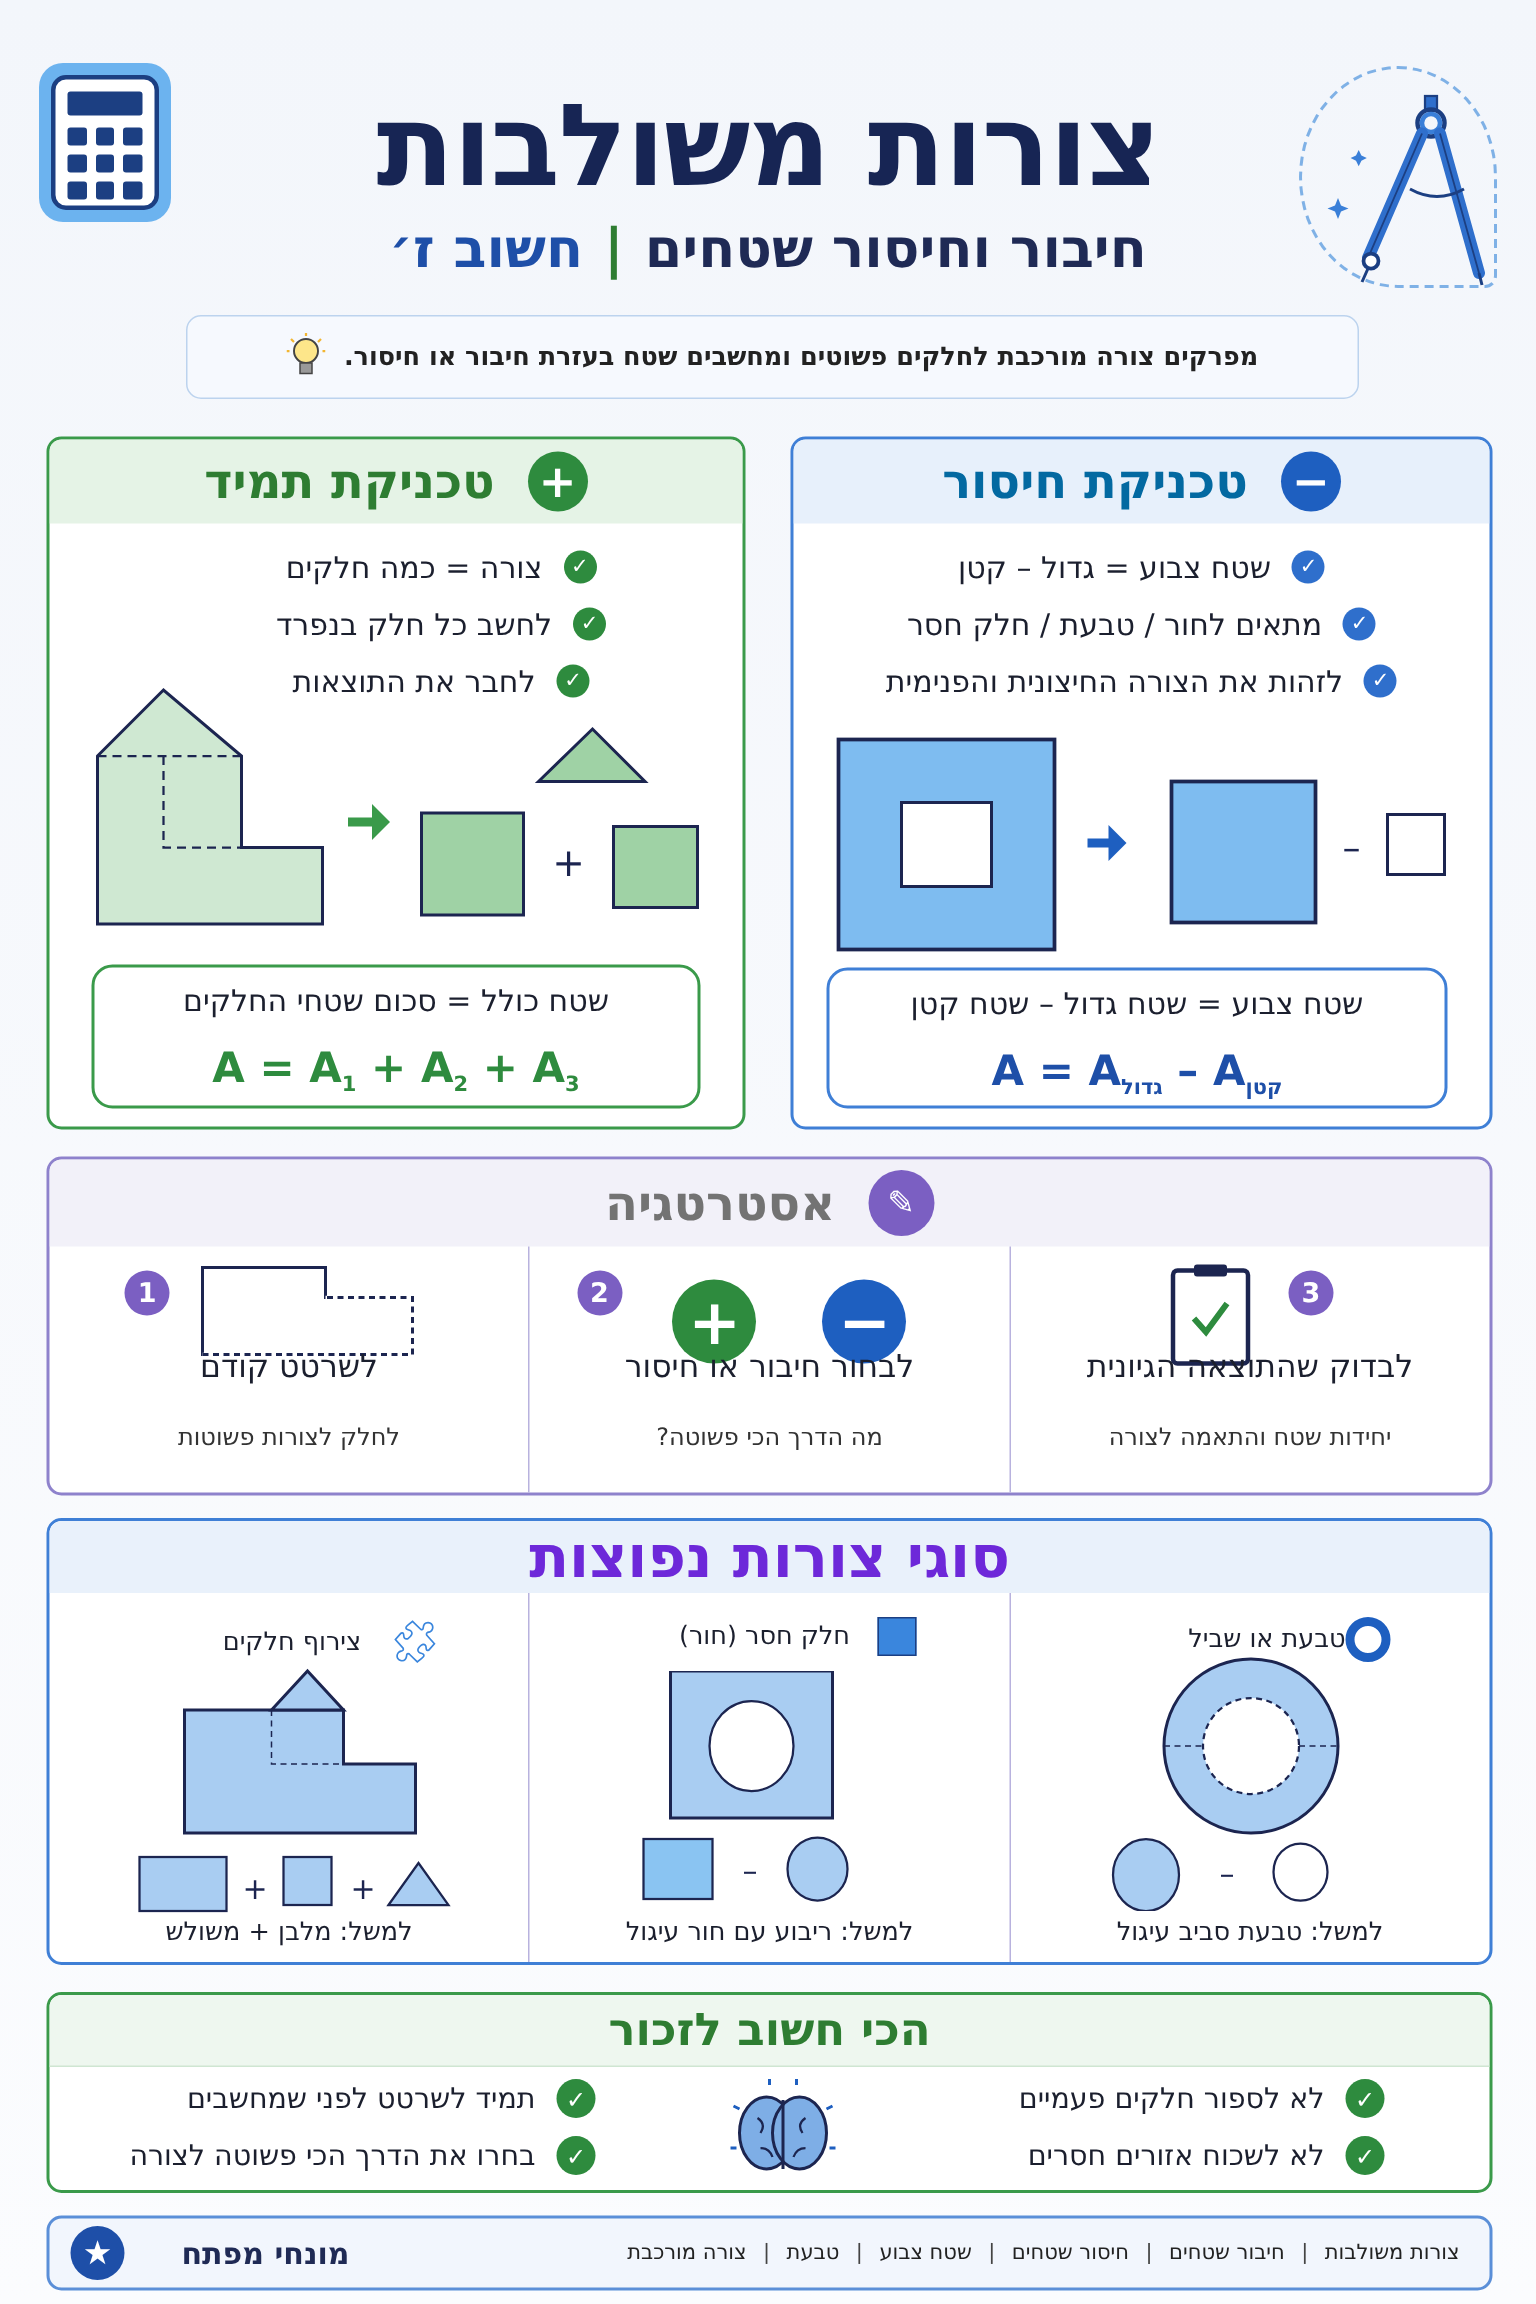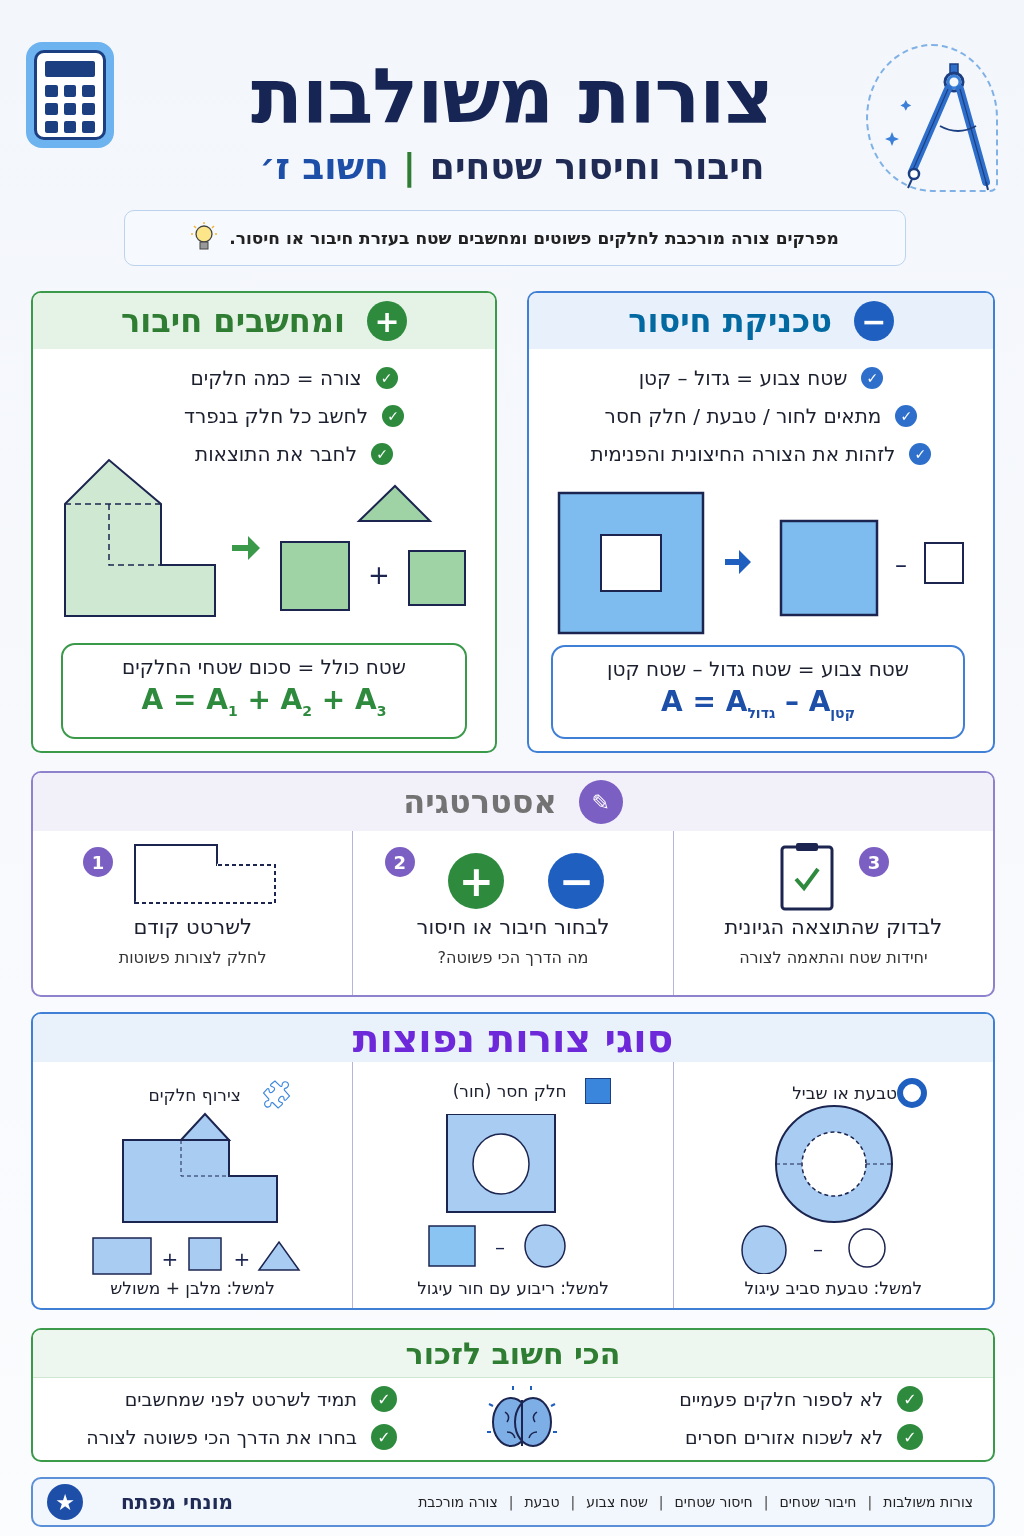--- a/index.html
+++ b/index.html
@@ -26,29 +26,29 @@
 .list li{list-style:none;display:flex;align-items:center;justify-content:center;gap:14px;height:38px;font-size:20px}
 .chk{width:22px;height:22px;border-radius:50%;display:inline-flex;align-items:center;justify-content:center;color:#fff;font-size:14px;font-weight:bold}
 #add{left:31px;top:291px;width:466px;height:462px;border:2px solid #3a9a4a}
 #add .head{height:56px;background:#e5f3e6}
 #add .head h2{color:#2e7d32}
 #sub{left:527px;top:291px;width:468px;height:462px;border:2px solid #3f7fd6}
 #sub .head{height:56px;background:#e7f0fb}
 #sub .head h2{color:#0369a1}
 .formula{border-radius:14px;text-align:center;padding-top:10px}
 .formula .t{font-size:20px}
-.formula .f{font-size:28px;font-weight:bold;margin-top:4px}
+.formula .f{font-size:28px;font-weight:bold;margin-top:16px}
 .formula sub{font-size:14px}
 #strat{left:31px;top:771px;width:964px;height:226px;border:2px solid #8e82cc}
 #strat .head{height:58px;background:#f2f1f9}
 #strat .head h2{color:#737373}
 .cols{display:flex;height:168px}
 .col{flex:1;position:relative;text-align:center}
 .col+.col{border-right:1.5px solid #b8b2de}
-.col .lbl{position:absolute;left:0;right:0;top:84px;font-size:21px}
+.col .lbl{position:absolute;left:0;right:0;top:68px;font-size:21px}
 .col .sl{position:absolute;left:0;right:0;top:117px;font-size:16px;color:#333}
 .num{position:absolute;width:30px;height:30px;border-radius:50%;background:#7b5fc2;color:#fff;font-weight:bold;font-size:18px;display:flex;align-items:center;justify-content:center;top:16px}
 #types{left:31px;top:1012px;width:964px;height:298px;border:2px solid #3f7fd6}
 #types .head{height:48px;background:#e9f1fb}
 #types .head h2{color:#6d28d9;font-size:39px}
 #types .col .lbl{top:auto;bottom:12px;font-size:17px}
 #remember{left:31px;top:1328px;width:964px;height:134px;border:2px solid #3a9a4a}
 #remember .head{height:48px;background:#eef7ef;border-bottom:1px solid #cfe6d2}
 #remember .head h2{color:#2e7d32;font-size:30px}
 .rem{position:absolute;display:flex;align-items:center;gap:14px;font-size:19px;direction:rtl}
@@ -102,21 +102,21 @@
   <svg width="26" height="34" viewBox="0 0 26 34">
     <circle cx="13" cy="13" r="8" fill="#fde68a" stroke="#444" stroke-width="1.3"></circle>
     <rect x="9" y="21" width="8" height="7" fill="#999" stroke="#444" stroke-width="1"></rect>
     <path d="M13 1v2 M3 5l2 2 M23 5l-2 2 M0 13h2 M24 13h2" stroke="#f2b632" stroke-width="1.5"></path>
   </svg>
 </div>
 
 <div id="add" class="abs card">
   <div class="head rtl">
     <div class="circ" style="width:40px;height:40px;background:#2e8b3e;font-size:30px;">+</div>
-    <h2>ומחשבים חיבור</h2>
+    <h2>טכניקת תמיד</h2>
   </div>
   <ul class="list rtl">
     <li style="padding-left:60px">
         <span class="chk" style="background:#2e8b3e">✓</span>
         <span>צורה = כמה חלקים</span>
       </li>
     <li style="padding-left:60px">
         <span class="chk" style="background:#2e8b3e">✓</span>
         <span>לחשב כל חלק בנפרד</span>
       </li>

